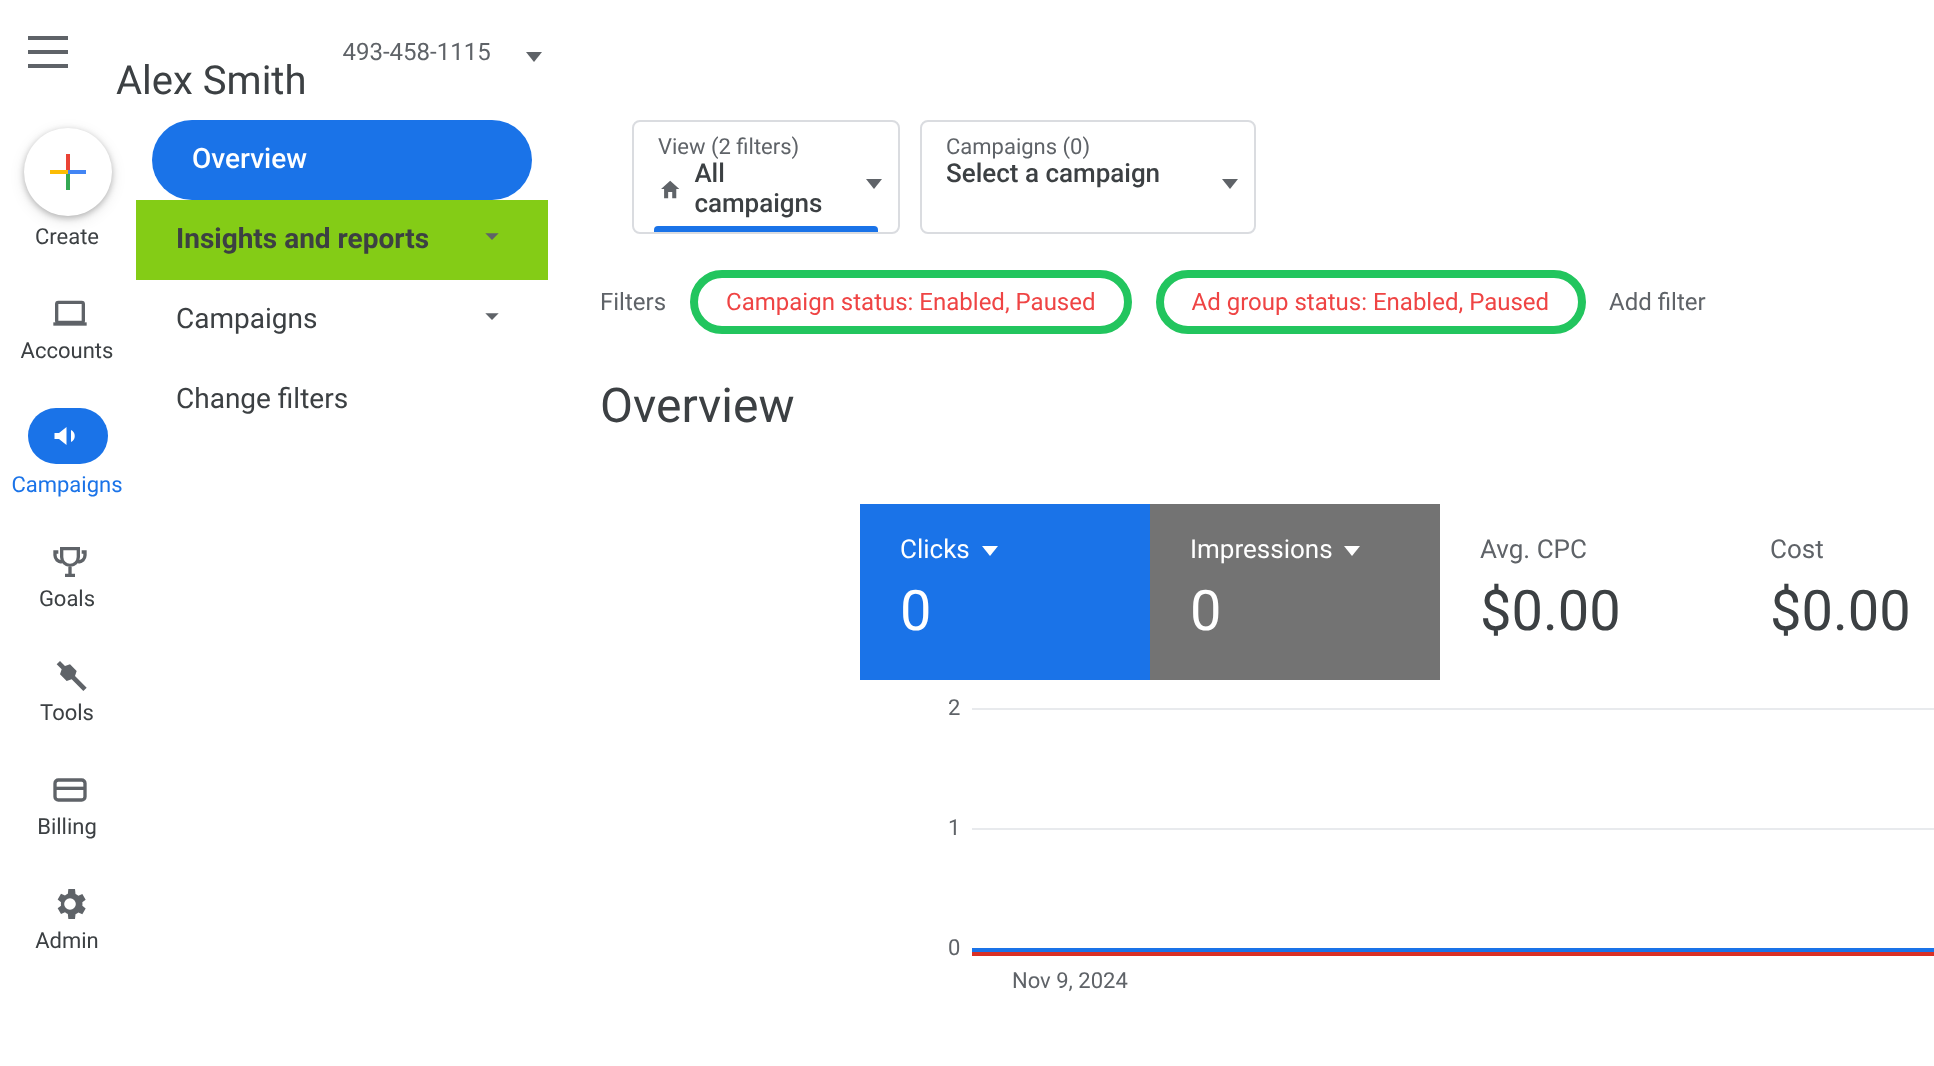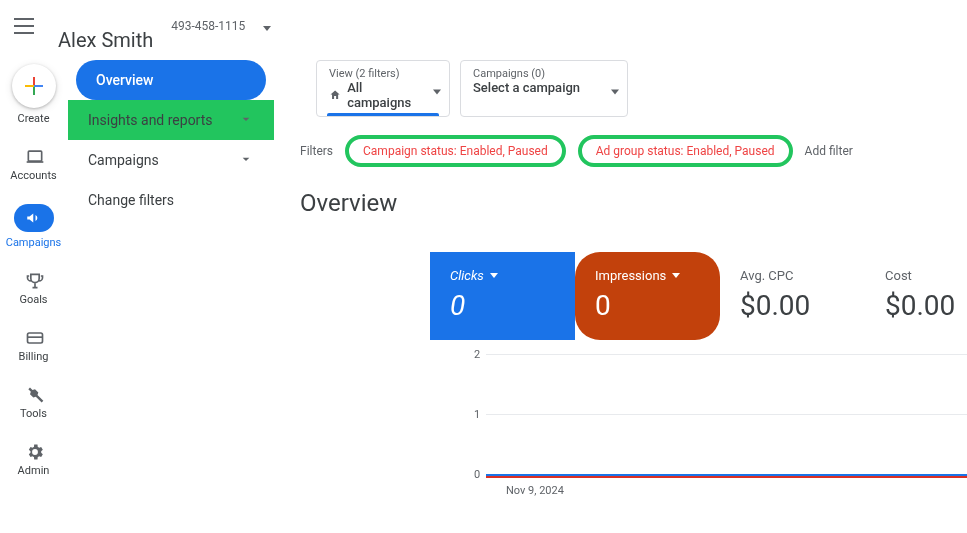--- a/index.html
+++ b/index.html
@@ -30,21 +30,21 @@
   .plus::before { left:8px; top:0; width:2px; height:18px; background:linear-gradient(#ea4335 0 50%, #34a853 50% 100%); }
   .plus::after  { top:8px; left:0; height:2px; width:18px; background:linear-gradient(90deg,#fbbc04 0 50%, #4285f4 50% 100%); }
   .pill { width:40px; height:28px; border-radius:14px; display:flex; align-items:center; justify-content:center; }
   .ic { width:18px; height:18px; display:inline-block; }
 
   
   .sidenav { position:absolute; top:60px; left:68px; width:206px; }
   .nav-pill { height:40px; display:flex; align-items:center; padding:0 20px; font-size:14px; color:#3c4043; cursor:pointer; position:relative;}
   .nav-pill.selected { background:#1a73e8; color:#fff; border-radius:20px; margin:0 8px; font-weight:500;}
   .nav-pill .chev { margin-left:auto; }
-  .nav-pill.sub { background:#22c55e; }
+  .nav-pill.sub { background:#84cc16;font-weight:bold; }
   .chev svg { width:16px; height:16px; }
 
   
   .main { position:absolute; top:60px; left:300px; right:0; }
   .selector-row { display:flex; gap:10px;padding-left:16px; }
   .selbox { border:1px solid #dadce0; border-radius:4px; padding:6px 30px 6px 12px; position:relative; cursor:pointer; background:#fff;}
   .selbox.small1 { width:134px; }
   .selbox.small2 { width:168px; }
   .selbox .tiny { font-size:11px; color:#5f6368; }
   .selbox .val { font-size:13px; color:#3c4043; display:flex; align-items:center; gap:6px; font-weight:500;}
@@ -59,22 +59,22 @@
   .addf { color:#5f6368; font-size:12px; cursor:pointer;}
 
   .page-title { font-size:24px; color:#3c4043; margin-top:22px; font-weight:400;}
 
   
   .card { position:absolute; top:252px; left:430px; right:0; background:#fff; }
   .metrics { display:flex; }
   .metric { flex:1; padding:16px 20px 18px; min-width:145px; }
   .metric .mlabel { font-size:13px; display:flex; align-items:center; gap:6px;}
   .metric .mval { font-size:28px; margin-top:6px; font-weight:400;}
-  .metric.blue { background:#1a73e8; color:#fff;font-style:italic; }
-  .metric.red  { background:#c2410c; color:#fff;border-radius:25px; }
+  .metric.blue { background:#1a73e8; color:#fff; }
+  .metric.red  { background:#737373; color:#fff; }
   .metric.plain { color:#3c4043; }
   .metric.plain .mlabel { color:#5f6368; }
   .mini-caret { width:0;height:0;border-left:4px solid transparent;border-right:4px solid transparent;border-top:5px solid currentColor; }
 
   
   .chartzone { padding:10px 20px 0 40px; position:relative; height:170px; }
   .ytick { position:absolute; left:44px; font-size:11px; color:#5f6368; transform:translateY(-50%);}
   .gridline { position:absolute; left:56px; right:0; height:1px; background:#e8eaed;}
   .baseline { position:absolute; left:56px; right:0; height:1px; background:#bdc1c6;}
   .redline  { position:absolute; left:56px; right:0; height:2px; background:#d93025;}
@@ -120,30 +120,30 @@
     <span class="lbl">Campaigns</span>
   </div>
   <div class="rail-item">
     <span class="ic"><svg viewBox="0 0 24 24" width="20" height="20">
           <path fill="none" stroke="#5f6368" stroke-width="2" d="M7 4h10v5a5 5 0 0 1-10 0V4zM5 6H3v2a4 4 0 0 0 4 4M19 6h2v2a4 4 0 0 1-4 4M9 20h6M12 14v6"></path>
         </svg></span>
     <span class="lbl">Goals</span>
   </div>
   <div class="rail-item">
     <span class="ic"><svg viewBox="0 0 24 24" width="20" height="20">
+          <path fill="#5f6368" d="M22 19l-7-7 1-3-4-4-3 1-3-3-2 2 3 3-1 3 4 4 3-1 7 7z"></path>
+        </svg></span>
+    <span class="lbl">Tools</span>
+  </div>
+  <div class="rail-item">
+    <span class="ic"><svg viewBox="0 0 24 24" width="20" height="20">
           <rect x="3" y="6" width="18" height="12" rx="2" fill="none" stroke="#5f6368" stroke-width="2"></rect>
           <rect x="3" y="10" width="18" height="2" fill="#5f6368"></rect>
         </svg></span>
     <span class="lbl">Billing</span>
-  </div>
-  <div class="rail-item">
-    <span class="ic"><svg viewBox="0 0 24 24" width="20" height="20">
-          <path fill="#5f6368" d="M22 19l-7-7 1-3-4-4-3 1-3-3-2 2 3 3-1 3 4 4 3-1 7 7z"></path>
-        </svg></span>
-    <span class="lbl">Tools</span>
   </div>
   <div class="rail-item">
     <span class="ic"><svg viewBox="0 0 24 24" width="20" height="20">
           <path fill="#5f6368" d="M19.4 13a7.5 7.5 0 0 0 0-2l2-1.6-2-3.4-2.4 1a7.5 7.5 0 0 0-1.7-1L15 3h-4l-.3 2.9a7.5 7.5 0 0 0-1.7 1l-2.4-1-2 3.4L6.6 11a7.5 7.5 0 0 0 0 2l-2 1.6 2 3.4 2.4-1a7.5 7.5 0 0 0 1.7 1L11 21h4l.3-2.9a7.5 7.5 0 0 0 1.7-1l2.4 1 2-3.4zM12 15.5A3.5 3.5 0 1 1 15.5 12 3.5 3.5 0 0 1 12 15.5z"></path>
         </svg></span>
     <span class="lbl">Admin</span>
   </div>
 </div>
 
 <div class="sidenav">

